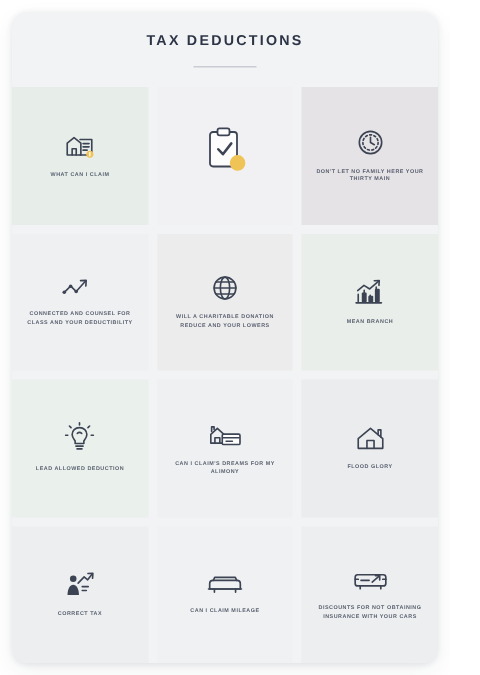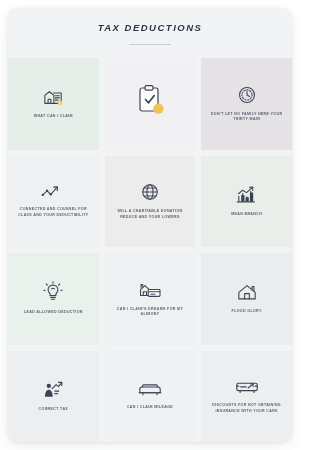--- a/index.html
+++ b/index.html
@@ -26,21 +26,20 @@
   }
   .title{
     position:absolute;
     left:0;top:14px;width:284px;
     text-align:center;
     font-size:9.5px;
     letter-spacing:1.5px;
     font-weight:700;
     color:#2c3445;
     white-space:nowrap;
-    font-style:italic;
   }
   .title-rule{
     position:absolute;
     left:50%;top:36px;
     transform:translateX(-50%);
     width:42px;height:1px;
     background:#c9ccd4;
   }
   .grid{
     position:absolute;

